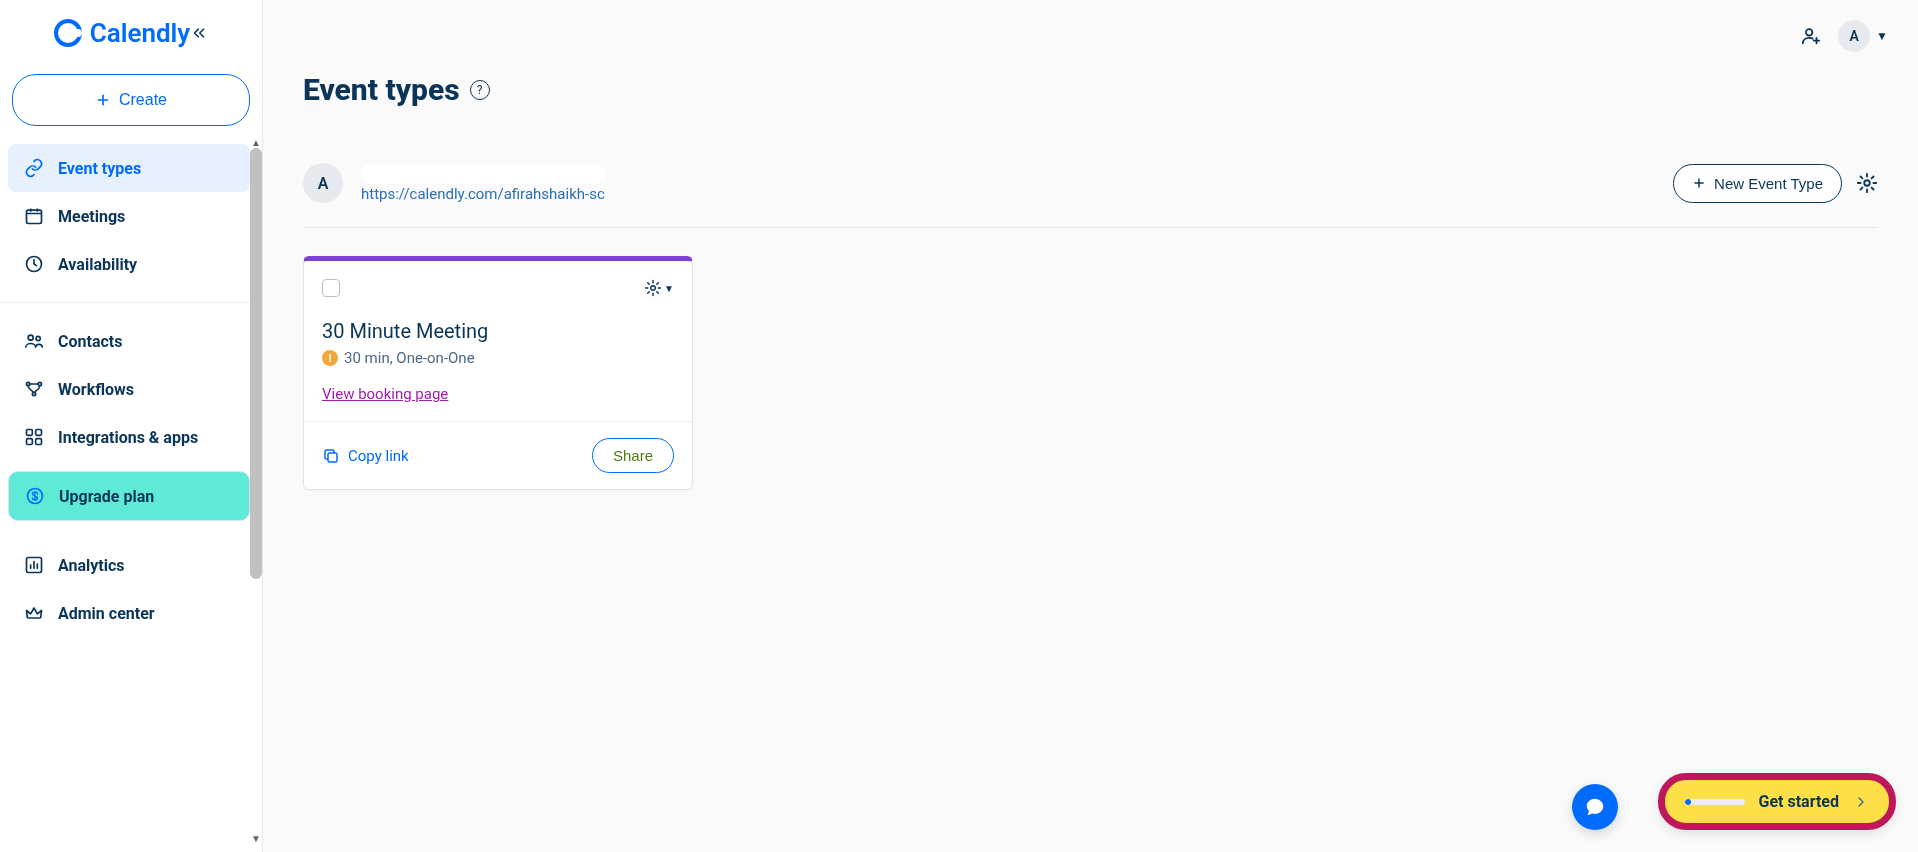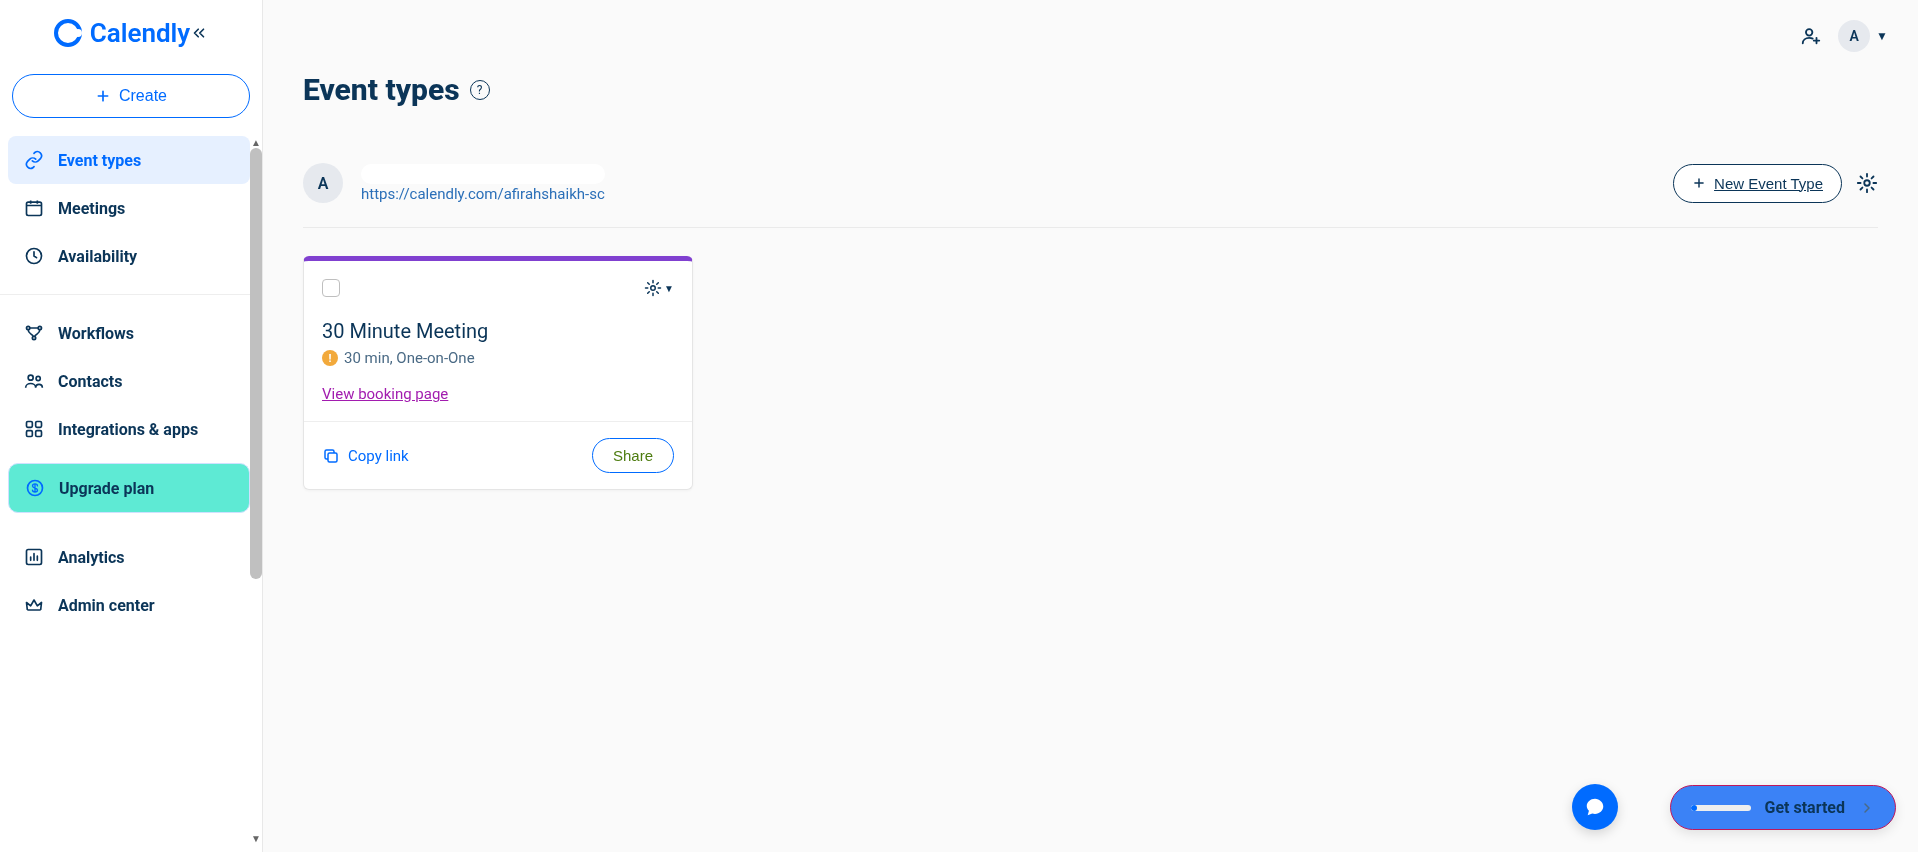--- a/index.html
+++ b/index.html
@@ -57,21 +57,21 @@
   color: #0b3558;
   cursor: pointer;
   background:none;border:none;
 }
 .create-btn {
   margin: 8px 12px 14px 12px;
   border: 1px solid #006bff;
   color: #006bff;
   background: #fff;
   border-radius: 24px;
-  height: 44px;
+  height: 52px;
   display: flex;
   align-items: center;
   justify-content: center;
   gap: 8px;
   font-size: 16px;
   font-weight: 500;
   cursor: pointer;
 }
 .nav-scroll{
   flex:1;
@@ -196,21 +196,21 @@
 }
 .user-left .avatar-circle{ width:40px;height:40px;font-size:16px;}
 .user-name{
   font-size:14px;color:#fff;background:#fff;
   padding:2px 40px;border-radius:10px;
 }
 .user-link{
   color:#2b6fb8;font-size:15px;margin-top:6px;cursor:pointer;
 }
 .user-right{
-  display:flex;align-items:center;gap:14px;text-decoration:underline;
+  display:flex;align-items:center;gap:14px;
 }
 .new-event-btn{
   border:1px solid #0b3558;background:#fff;color:#0b3558;
   border-radius:24px;padding:10px 18px;font-size:15px;font-weight:500;
   display:flex;align-items:center;gap:8px;cursor:pointer;
 }
 .gear-btn{
   width:22px;height:22px;background:none;border:none;cursor:pointer;color:#0b3558;
 }
 .cards{
@@ -255,21 +255,21 @@
 }
 .chat-bubble{
   position:absolute;right:300px;bottom:22px;
   width:46px;height:46px;border-radius:50%;background:#006bff;
   display:flex;align-items:center;justify-content:center;cursor:pointer;
   box-shadow:0 4px 12px rgba(0,0,0,0.15);
 }
 .chat-bubble svg{fill:#fff;width:22px;height:22px;}
 .get-started{
   position:absolute;right:22px;bottom:22px;
-  background:#3b82f6;border:1px solid #be185d;border-radius:28px;
+  background:#fde047;border:7px solid #be185d;border-radius:28px;
   padding:12px 20px;display:flex;align-items:center;gap:14px;
   box-shadow:0 4px 12px rgba(0,0,0,0.1);cursor:pointer;
 }
 .progress-pill{
   width:60px;height:6px;background:#eee;border-radius:4px;position:relative;overflow:hidden;
 }
 .progress-pill .fill{position:absolute;left:0;top:0;bottom:0;width:10%;background:#006bff;border-radius:4px;}
 .gs-label{font-size:16px;font-weight:700;color:#0b3558;}
 .gs-chevron{color:#4a6a85;}
 svg { display:block; }
@@ -326,37 +326,37 @@
         <span>Availability</span>
       </div>
     </div>
 
     <div class="nav-divider"></div>
 
     <div class="nav-section">
       <div class="nav-item">
         <span class="icon">
           <svg width="20" height="20" viewBox="0 0 24 24">
+              <circle cx="8" cy="8" r="3" stroke="#0b3558" stroke-width="2" fill="none"></circle>
+              <circle cx="17" cy="9" r="2.5" stroke="#0b3558" stroke-width="2" fill="none"></circle>
+              <path d="M2 20c0-3 3-5 6-5s6 2 6 5M14 20c0-2.5 2-4 4-4s4 1.5 4 4" stroke="#0b3558" stroke-width="2" fill="none"></path>
+            </svg>
+        </span>
+        <span>Contacts</span>
+      </div>
+      <div class="nav-item">
+        <span class="icon">
+          <svg width="20" height="20" viewBox="0 0 24 24">
               <circle cx="5" cy="6" r="2" stroke="#0b3558" stroke-width="2" fill="none"></circle>
               <circle cx="19" cy="6" r="2" stroke="#0b3558" stroke-width="2" fill="none"></circle>
               <circle cx="12" cy="18" r="2" stroke="#0b3558" stroke-width="2" fill="none"></circle>
               <path d="M7 6h10M5 8c0 5 5 5 6 8M19 8c0 5-5 5-6 8" stroke="#0b3558" stroke-width="2" fill="none"></path>
             </svg>
         </span>
         <span>Workflows</span>
-      </div>
-      <div class="nav-item">
-        <span class="icon">
-          <svg width="20" height="20" viewBox="0 0 24 24">
-              <circle cx="8" cy="8" r="3" stroke="#0b3558" stroke-width="2" fill="none"></circle>
-              <circle cx="17" cy="9" r="2.5" stroke="#0b3558" stroke-width="2" fill="none"></circle>
-              <path d="M2 20c0-3 3-5 6-5s6 2 6 5M14 20c0-2.5 2-4 4-4s4 1.5 4 4" stroke="#0b3558" stroke-width="2" fill="none"></path>
-            </svg>
-        </span>
-        <span>Contacts</span>
       </div>
       <div class="nav-item">
         <span class="icon">
           <svg width="20" height="20" viewBox="0 0 24 24">
               <rect x="3" y="3" width="7" height="7" rx="1.5" stroke="#0b3558" stroke-width="2" fill="none"></rect>
               <rect x="14" y="3" width="7" height="7" rx="1.5" stroke="#0b3558" stroke-width="2" fill="none"></rect>
               <rect x="3" y="14" width="7" height="7" rx="1.5" stroke="#0b3558" stroke-width="2" fill="none"></rect>
               <rect x="14" y="14" width="7" height="7" rx="1.5" stroke="#0b3558" stroke-width="2" fill="none"></rect>
             </svg>
         </span>

